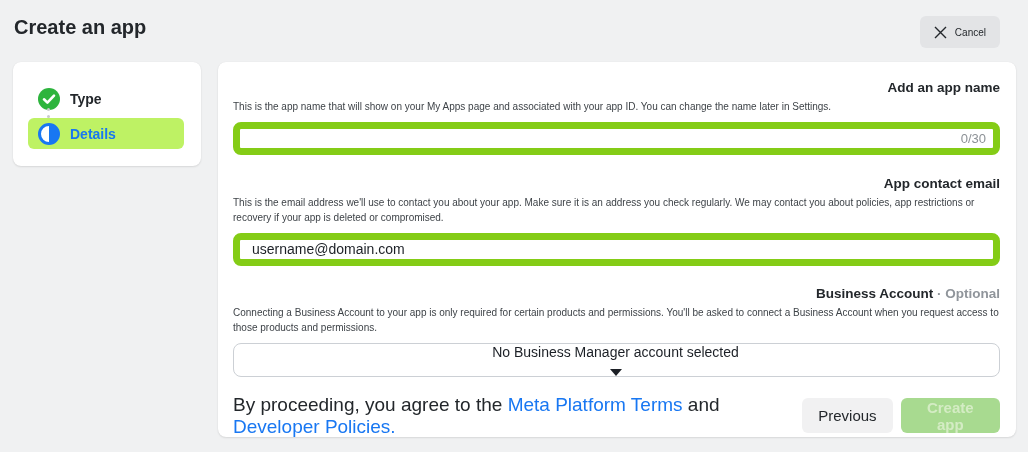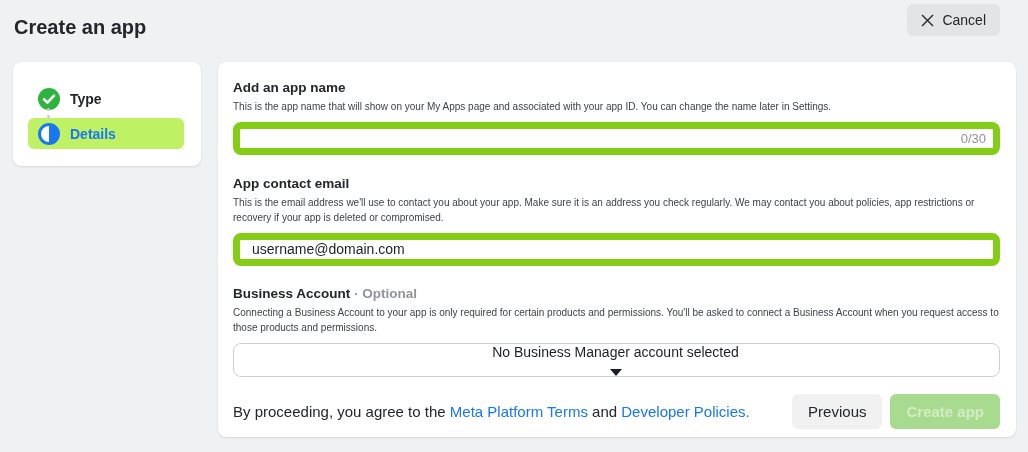--- a/index.html
+++ b/index.html
@@ -11,25 +11,25 @@
     overflow:hidden;
   }
   .page { position:relative; width:1028px; height:452px;border-radius:23px; }
 
   
   .page-title {
     position:absolute; left:14px; top:16px;
     font-size:20px; font-weight:bold; color:#23272b;
   }
   .cancel-btn {
-    position:absolute; top:4px; right:28px;
+    position:absolute; top:16px; right:28px;
     height:32px; padding:0 14px;
     display:flex; align-items:center; gap:8px;
     background:#e3e4e6; border:none; border-radius:6px;
-    font-family:inherit; font-size:14px; color:#23272b; cursor:pointer;
+    font-family:inherit; font-size:10px; color:#23272b; cursor:pointer;
   }
   .cancel-btn svg { display:block; }
 
   
   .steps-card {
     position:absolute; left:13px; top:62px; width:188px; height:104px;
     background:#fff; border-radius:8px;
     box-shadow:0 1px 2px rgba(0,0,0,.10), 0 0 1px rgba(0,0,0,.08);
   }
   .step-row {
@@ -51,21 +51,21 @@
     width:3px; height:3px; border-radius:50%; background:#c9cbce; display:block;
   }
 
   
   .main-card {
     position:absolute; left:218px; top:62px; width:798px; height:375px;
     background:#fff; border-radius:8px;
     box-shadow:0 1px 2px rgba(0,0,0,.10), 0 0 1px rgba(0,0,0,.08);
     padding:19px 16px 16px 15px;
   }
-  .field-label { font-size:13.5px; font-weight:bold; color:#23272b; line-height:14px; }
+  .field-label { font-size:13.5px; font-weight:bold; color:#23272b; line-height:14px;text-align:right; }
   .field-label .optional { font-weight:bold; color:#90959b; }
   .field-desc {
     margin-top:4px; font-size:10px; line-height:15.5px; color:#3e4348;
     max-width:766px;
   }
   .input-wrap { position:relative; margin-top:7px; }
   .text-input {
     width:767px; height:33px;
     border:7px solid #84cc16; border-radius:8px;
     padding:0 44px 0 12px;
@@ -84,21 +84,21 @@
     display:flex; align-items:center; justify-content:space-between;
     padding:0 14px 0 12px; cursor:pointer; background:#fff;flex-direction:column;
   }
   .select-box .select-value { font-size:14px; color:#1c2026; }
   .select-box svg { display:block; }
 
   
   .footer-row {
     margin-top:17px; display:flex; align-items:center;
   }
-  .agreement { font-size:15px; color:#23272b; flex:1 1 auto; }
+  .agreement { font-size:19px; color:#23272b; flex:1 1 auto; }
   .agreement a { color:#1877f2; text-decoration:none; cursor:pointer; }
   .previous-btn {
     height:35px; padding:0 16px; margin-right:8px;
     background:#f1f1f2; border:none; border-radius:6px;
     font-family:inherit; font-size:15px; color:#23272b; cursor:pointer;
   }
   .create-btn {
     height:35px; padding:0 16px;
     background:#a8da90; border:none; border-radius:6px;
     font-family:inherit; font-size:15px; font-weight:bold; color:#d4ecc4;

